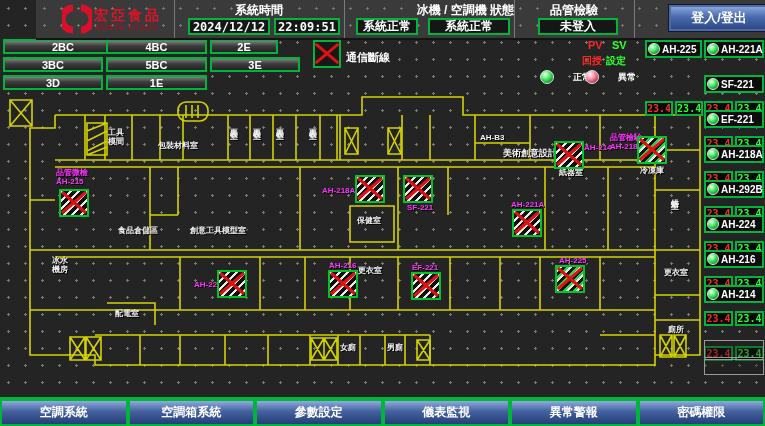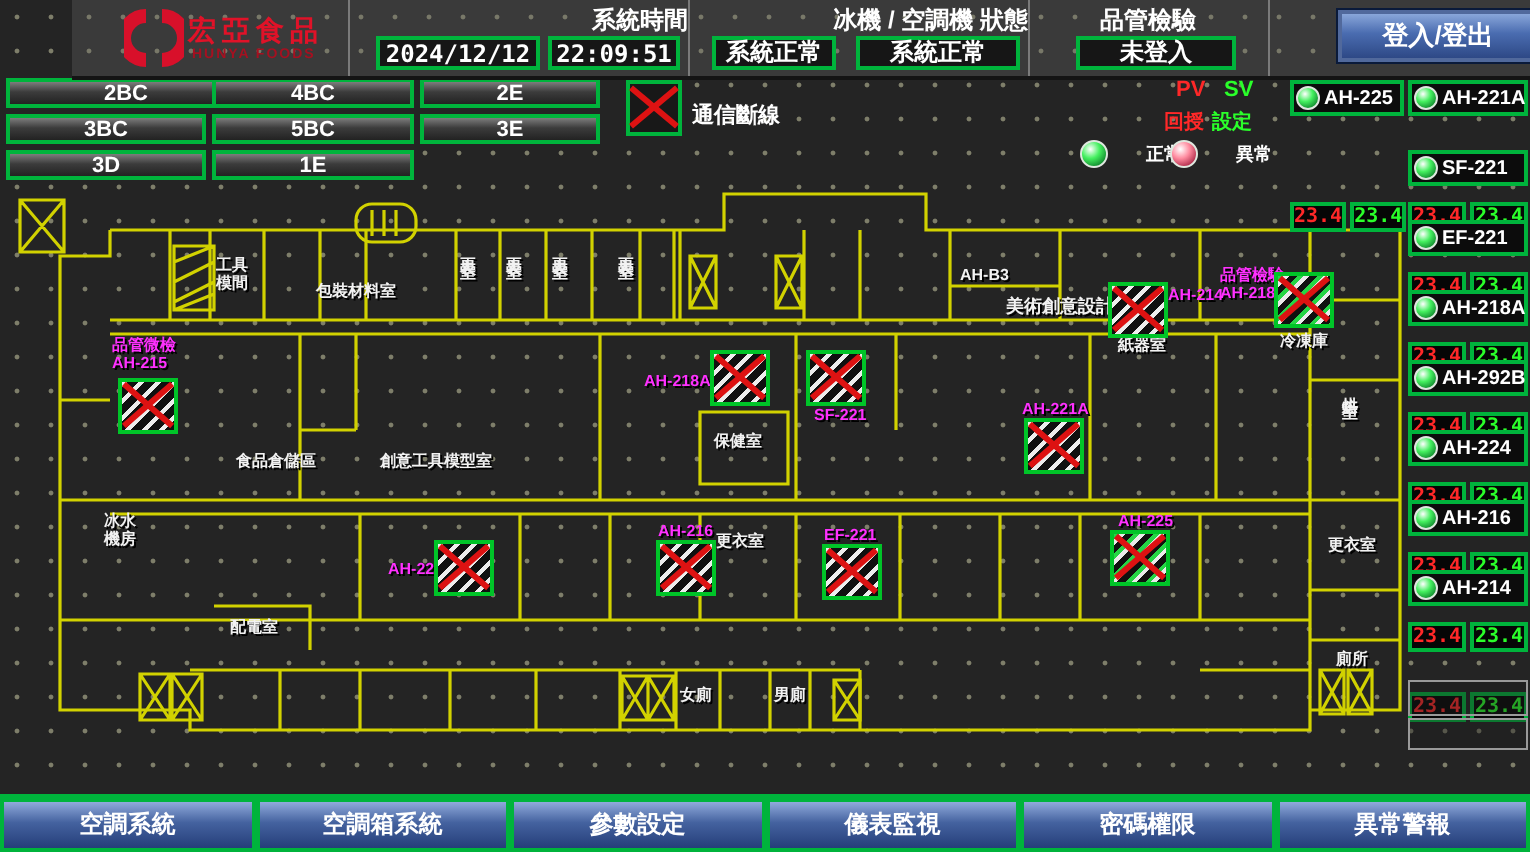--- a/index.html
+++ b/index.html
@@ -109,37 +109,37 @@
       <path d="M11,4 A11,11 0 0 0 11,26" stroke="#d8102a" stroke-width="7" fill="none"></path>
       <path d="M19,4 A11,11 0 0 1 19,26" stroke="#d8102a" stroke-width="7" fill="none"></path>
     </svg>
     <span class="brand">宏亞食品</span>
     <span class="brand-en">HUNYA FOODS</span>
     <div class="vline" style="left:138px"></div>
     <div class="vline" style="left:308px"></div>
     <div class="vline" style="left:478px"></div>
     <div class="vline" style="left:598px"></div>
 
-    <div class="hlab" style="left:138px;top:2px;width:170px;text-align:right">系統時間</div>
+    <div class="hlab" style="left:138px;top:2px;width:170px;text-align:center">系統時間</div>
     <div class="gbox" style="left:152px;top:18px;width:78px;height:13px">2024/12/12</div>
     <div class="gbox" style="left:238px;top:18px;width:62px;height:13px">22:09:51</div>
 
     <div class="hlab" style="left:308px;top:2px;width:170px;text-align:right">冰機 / 空調機 狀態</div>
     <div class="gbox" style="left:320px;top:18px;width:58px;height:13px;font-family:inherit">系統正常</div>
     <div class="gbox" style="left:392px;top:18px;width:78px;height:13px;font-family:inherit">系統正常</div>
 
     <div class="hlab" style="left:478px;top:2px;width:120px;text-align:center">品管檢驗</div>
     <div class="gbox" style="left:502px;top:18px;width:76px;height:13px;font-family:inherit">未登入</div>
 
     <button class="login-btn">登入/登出</button>
   </div>
 
   <button class="zbtn" style="left:3px;top:39px;width:120px">2BC</button>
   <button class="zbtn" style="left:106px;top:39px;width:101px">4BC</button>
-  <button class="zbtn" style="left:210px;top:39px;width:90px">2E</button>
+  <button class="zbtn" style="left:210px;top:39px;width:68px">2E</button>
   <button class="zbtn" style="left:3px;top:57px;width:100px">3BC</button>
   <button class="zbtn" style="left:106px;top:57px;width:101px">5BC</button>
   <button class="zbtn" style="left:210px;top:57px;width:90px">3E</button>
   <button class="zbtn" style="left:3px;top:75px;width:100px">3D</button>
   <button class="zbtn" style="left:106px;top:75px;width:101px">1E</button>
 
   <div class="xicon" style="left:313px;top:40px"></div>
   <div class="ltext" style="left:346px;top:50px;color:#fff;font-size:11px">通信斷線</div>
   <div class="ltext" style="left:588px;top:39px;color:#ff2828;font-size:11px">PV</div>
   <div class="ltext" style="left:612px;top:39px;color:#2aff2a;font-size:11px">SV</div>
@@ -292,16 +292,16 @@
 機房</div>
   <div class="wlab" style="left:340px;top:343px">女廁</div>
   <div class="wlab" style="left:387px;top:343px">男廁</div>
   <div class="wlab" style="left:668px;top:325px">廁所</div>
 
   <div class="nav">
     <button>空調系統</button>
     <button>空調箱系統</button>
     <button>參數設定</button>
     <button>儀表監視</button>
+    <button>異常警報</button>
     <button>密碼權限</button>
-    <button>異常警報</button>
   </div>
 </div>
 
 </body></html>

